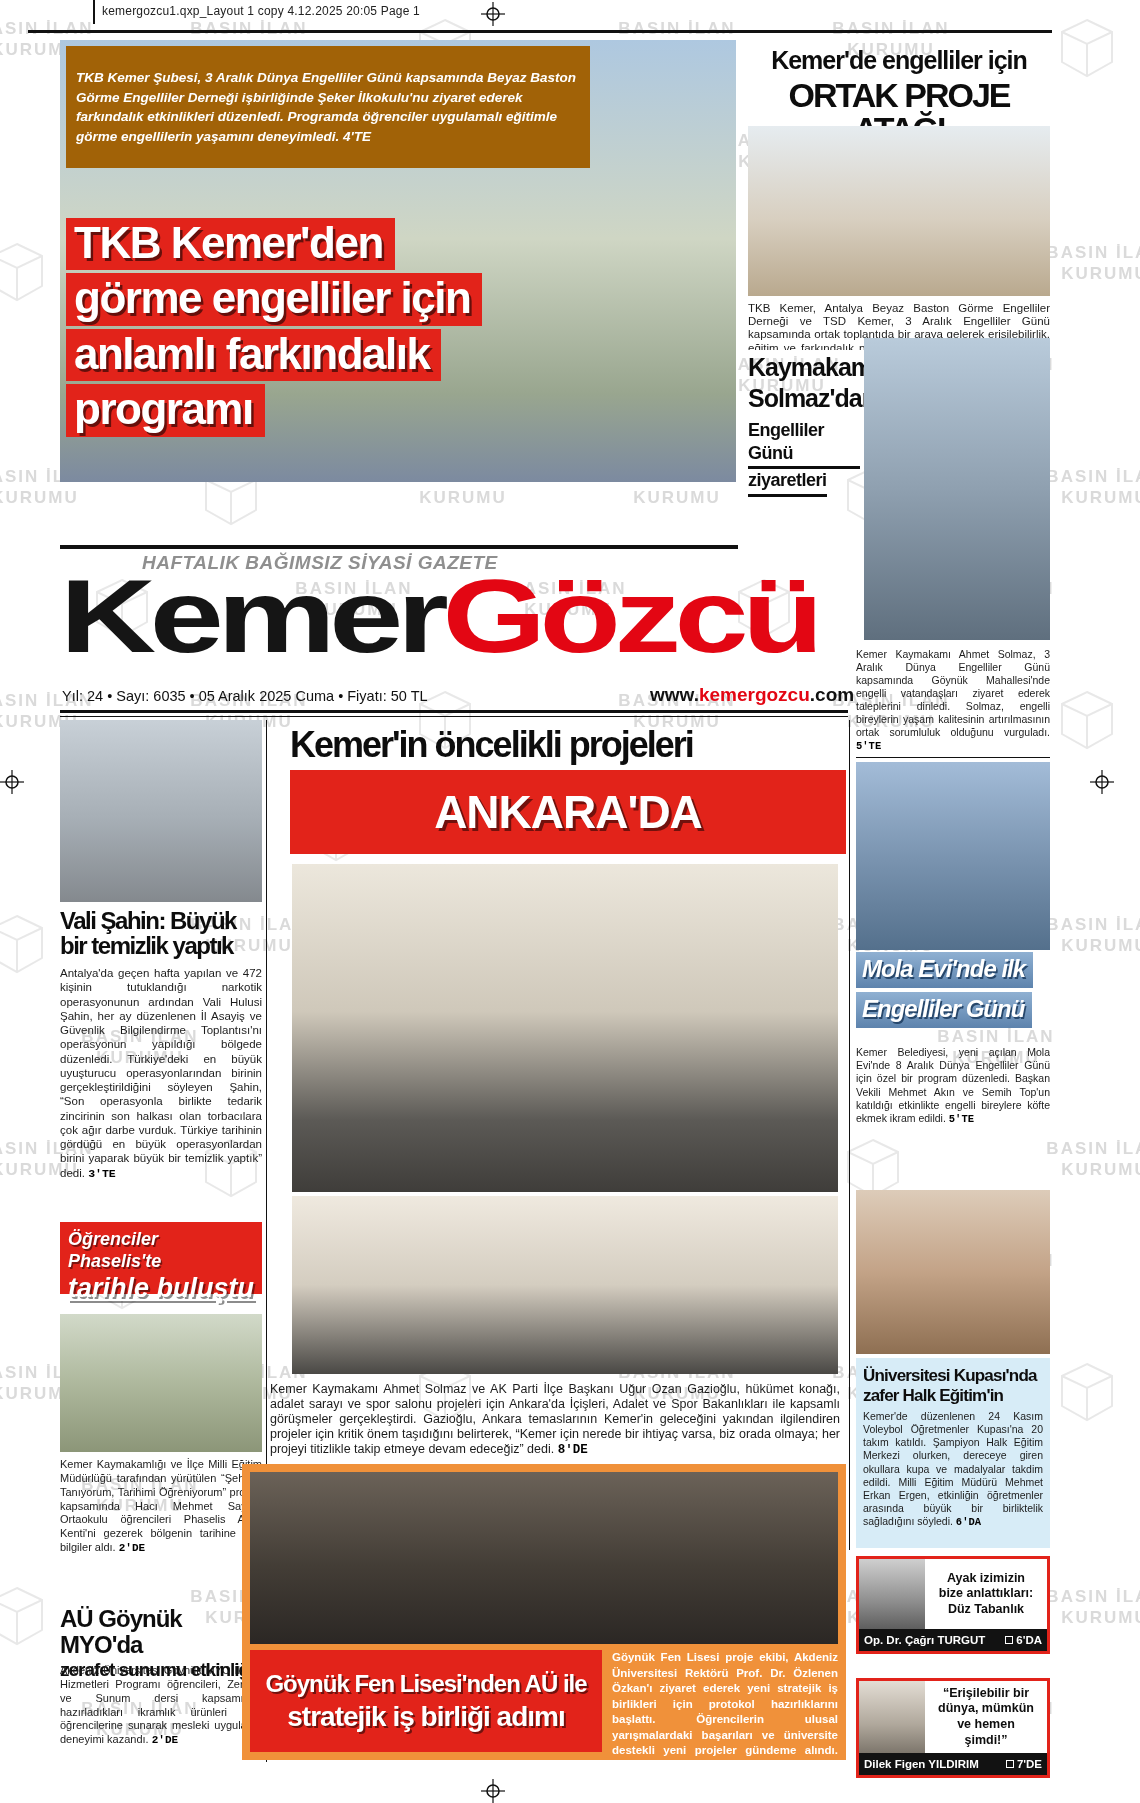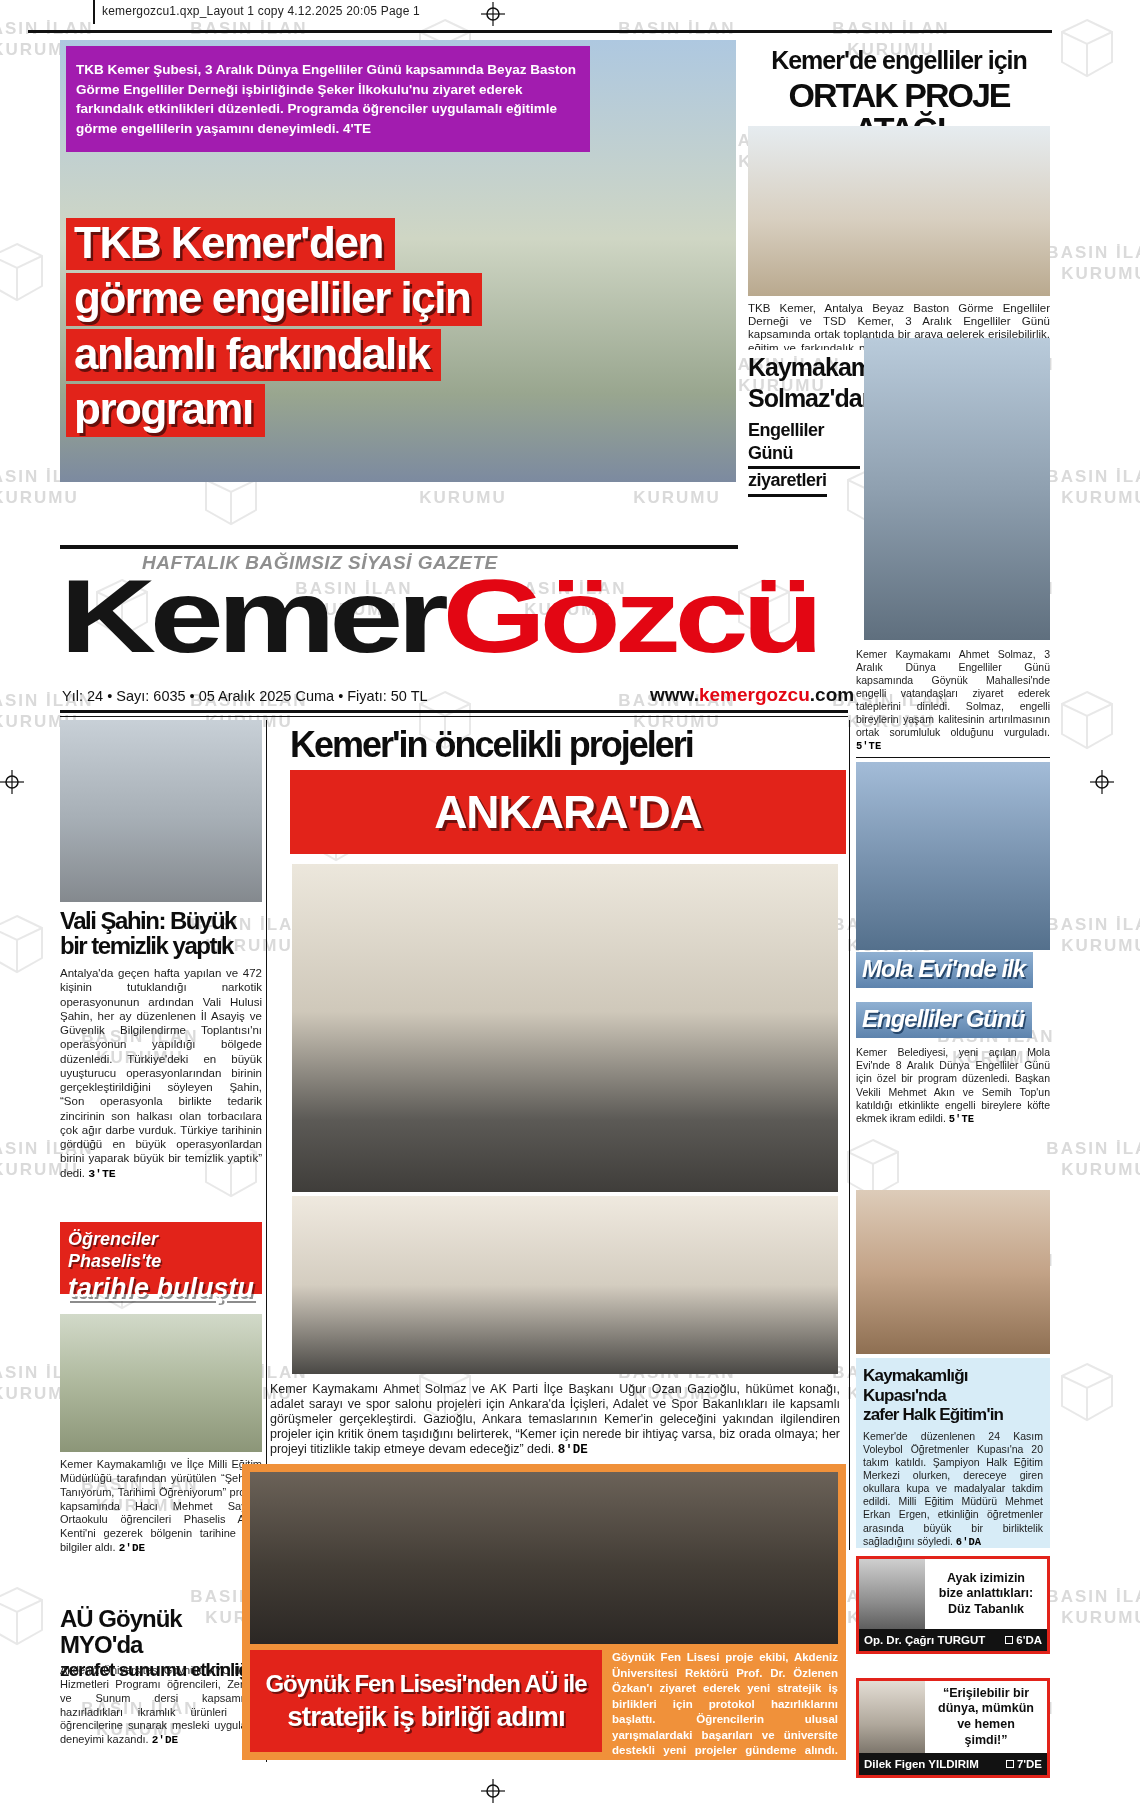--- a/index.html
+++ b/index.html
@@ -23,22 +23,22 @@
   
   .body-text { color:#1c1c1c; text-align:justify; overflow:hidden; }
   .body-text b { color:#000;font-family:Liberation Mono, monospace; }
 
   
   .redbar-line { margin-bottom:3px; }
   .redbar-line span { display:inline-block; background:#e2231a; color:#fff; font-weight:bold;
         font-size:44px; line-height:1.1; letter-spacing:-1.5px; padding:1px 12px 3px 8px;
         text-shadow:2.5px 2.5px 0 rgba(0,0,0,.55); }
 
-  .infobox { background:#a21caf; color:#fff; font-weight:bold; font-size:13.5px;
-        line-height:1.45; padding:14px 10px; }
+  .infobox { background:#a16207; color:#fff; font-weight:bold; font-style:italic; font-size:13.5px;
+        line-height:1.45; padding:22px 10px; }
 
   .h-ortak-kicker { font-size:25px; font-weight:bold; letter-spacing:-1px; color:#0d0d0d; text-align:center; }
   .h-ortak-title  { font-size:34px; font-weight:bold; letter-spacing:-2px; color:#0d0d0d; text-align:center; line-height:1; }
 
   .kay-line-big { font-size:25px; font-weight:bold; letter-spacing:-1px; color:#0d0d0d; line-height:1.25; }
   .kay-line-ul  { font-size:18px; font-weight:bold; letter-spacing:-.5px; color:#0d0d0d; line-height:1.3;
         display:inline-block; border-bottom:3px solid #0d0d0d; padding-bottom:1px; }
 
   
   .mast-rule { position:absolute; background:#111; }
@@ -58,21 +58,21 @@
   .vali-title { font-size:24px; font-weight:bold; letter-spacing:-1.5px; color:#0d0d0d; line-height:1.05; }
 
   .phaselis-box { background:#e2231a; color:#fff; padding:7px 8px 6px; }
   .phaselis-l1 { font-size:18px; font-weight:bold; font-style:italic; line-height:1.2; text-shadow:1.5px 1.5px 0 rgba(0,0,0,.45); }
   .phaselis-l2 { font-size:27px; font-weight:bold; font-style:italic; line-height:1.2; text-shadow:2px 2px 0 rgba(0,0,0,.45); text-decoration:underline; }
 
   .au-l1 { font-size:24px; font-weight:bold; letter-spacing:-1px; color:#0d0d0d; line-height:1.1; }
   .au-l2 { font-size:19px; font-weight:bold; letter-spacing:-1px; color:#0d0d0d; line-height:1.2; }
 
   
-  .mola-line { margin-bottom:14px; }
+  .mola-line { margin-bottom:4px; }
   .mola-line span { display:inline-block; background:linear-gradient(180deg,#8fb0d2,#5d83ad); color:#fff;
         font-weight:bold; font-style:italic; font-size:24px; letter-spacing:-1px; line-height:1.25;
         padding:2px 8px 4px 6px; text-shadow:1.5px 1.5px 0 #27476b; }
 
   .kupa-box { background:#d7ecf7; padding:8px 7px; }
   .kupa-l { font-size:17px; font-weight:bold; letter-spacing:-.8px; color:#0d0d0d; line-height:1.15; }
 
   .colm-box { position:absolute; border:3px solid #e2231a; background:#fff; }
   .colm-inner { position:absolute; top:0; left:0; right:0; bottom:22px; display:flex; }
   .colm-photo { width:66px; flex:0 0 66px; }
@@ -690,21 +690,21 @@
     <div class="abs" style="left:856px;top:952px;width:200px;">
       <div class="mola-line"><span>Mola Evi'nde ilk</span></div>
       <div class="mola-line"><span>Engelliler Günü</span></div>
     </div>
     <div class="abs body-text" style="left:856px;top:1046px;width:194px;height:136px;font-size:10.5px;line-height:1.26;">
       <span>Kemer Belediyesi, yeni açılan Mola Evi'nde 8 Aralık Dünya Engelliler Günü için özel bir program düzenledi. Başkan Vekili Mehmet Akın ve Semih Top'un katıldığı etkinlikte engelli bireylere köfte ekmek ikram edildi.</span>
       <b>5'TE</b>
     </div>
     <div class="photo" style="left:856px;top:1190px;width:194px;height:164px;background:linear-gradient(180deg,#ddccb9 0%,#c3a387 50%,#8e6f52 100%);"></div>
     <div class="abs kupa-box" style="left:856px;top:1358px;width:194px;height:190px;">
-      <div class="kupa-l">Kaymakamlığı Kupası'nda</div>
+      <div class="kupa-l">Üniversitesi Kupası'nda</div>
       <div class="kupa-l" style="margin-bottom:5px;">zafer Halk Eğitim'in</div>
       <div class="body-text" style="font-size:10.5px;line-height:1.25;height:126px;">
         <span>Kemer'de düzenlenen 24 Kasım Voleybol Öğretmenler Kupası'na 20 takım katıldı. Şampiyon Halk Eğitim Merkezi olurken, dereceye giren okullara kupa ve madalyalar takdim edildi. Milli Eğitim Müdürü Mehmet Erkan Ergen, etkinliğin öğretmenler arasında büyük bir birliktelik sağladığını söyledi.</span>
         <b>6'DA</b>
       </div>
     </div>
 
     <div class="colm-box" style="left:856px;top:1556px;width:194px;height:98px;">
       <div class="colm-inner">
         <div class="colm-photo" style="background:linear-gradient(180deg,#cfcfcf 0%,#8f8f8f 60%,#5e5e5e 100%);"></div>

